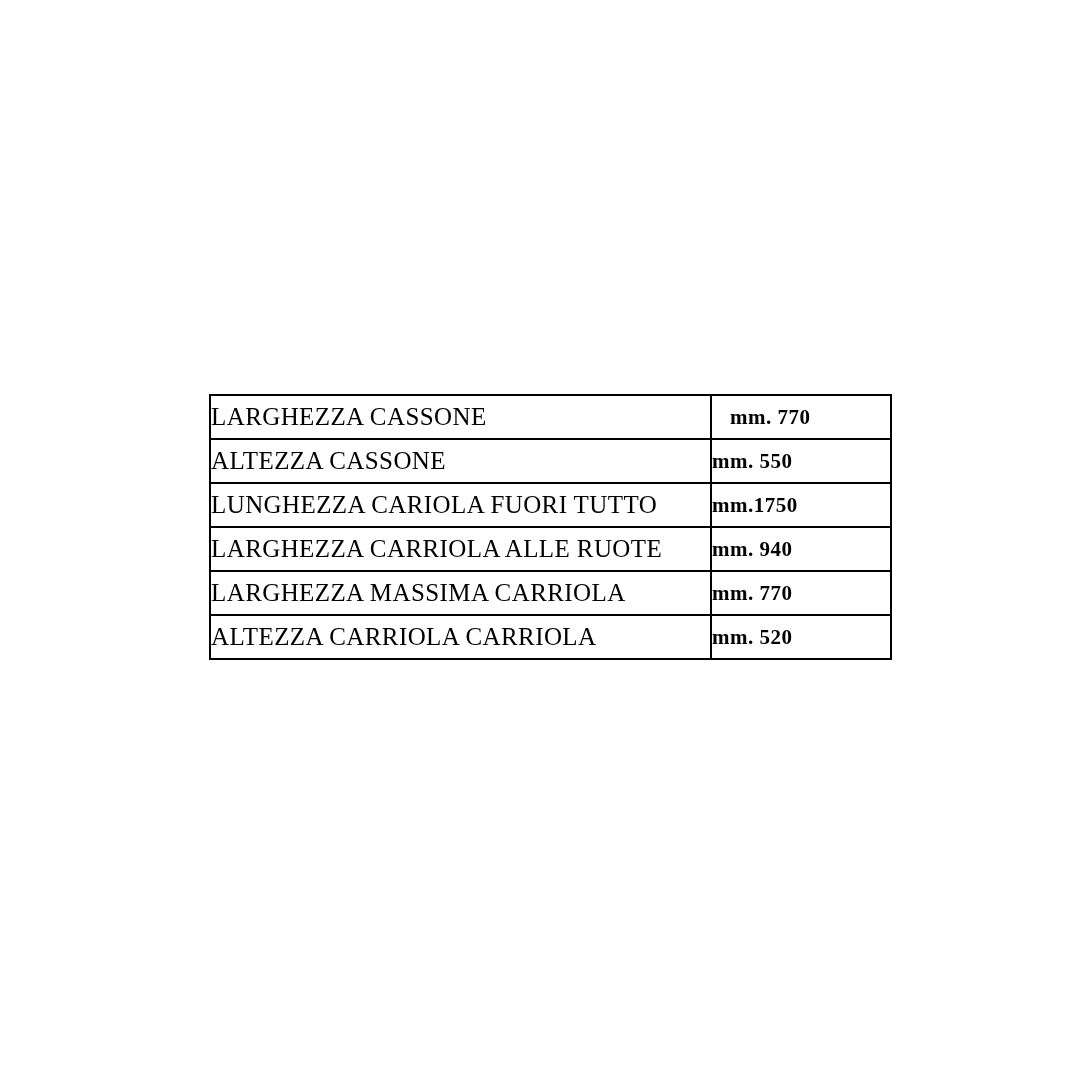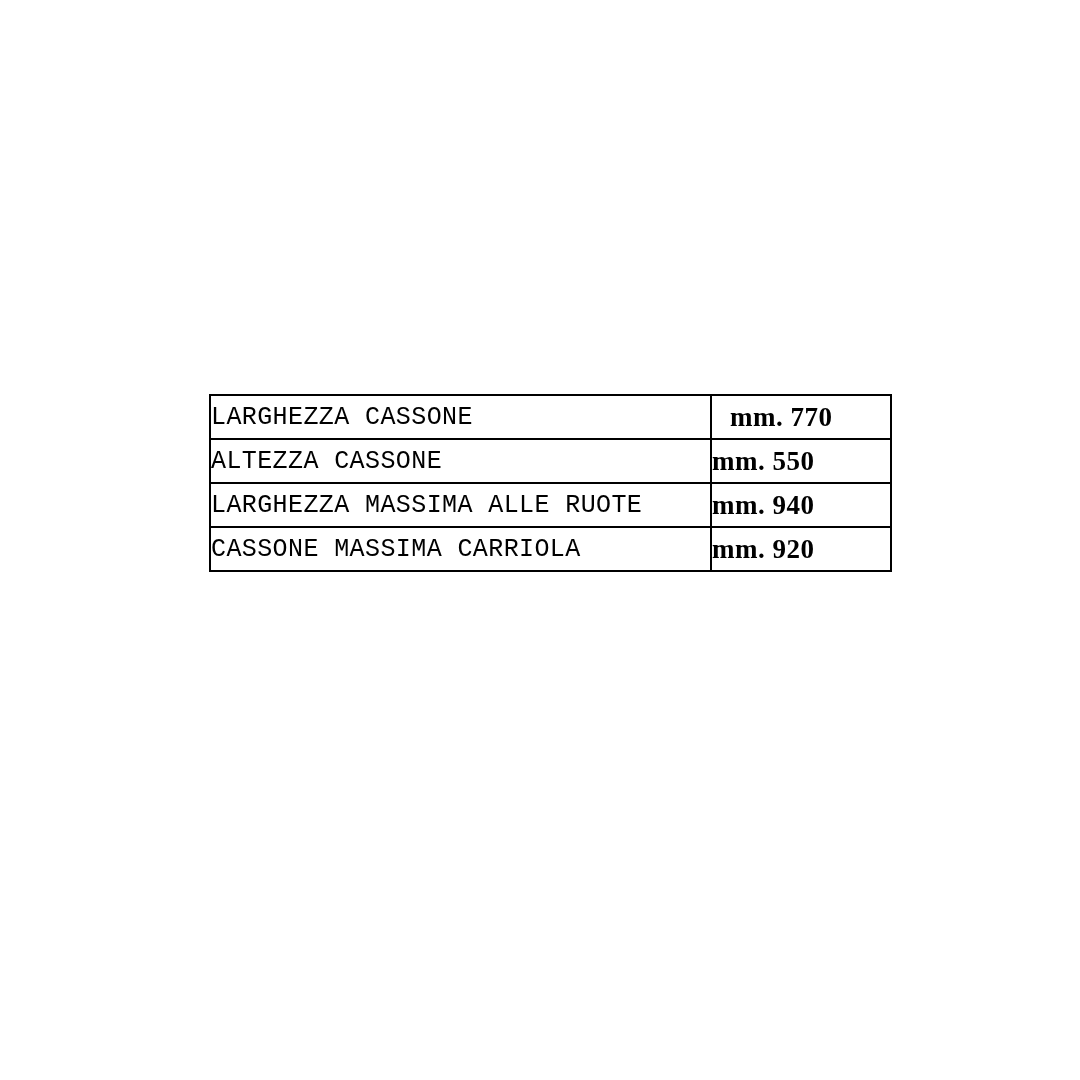--- a/index.html
+++ b/index.html
@@ -36,26 +36,26 @@
     vertical-align: middle;
     white-space: nowrap;
     overflow: hidden;
   }
 
   td.label-cell {
     width: 499px;
     font-size: 25px;
     letter-spacing: 0.4px;
     padding-left: 9px;
-    font-family: Liberation Mono, monospace;
+    font-family: Liberation Serif, serif;
   }
 
   td.value-cell {
     width: 160px;
-    font-size: 27px;
+    font-size: 21px;
     font-weight: 700;
     padding-left: 8px;
     letter-spacing: 0.5px;
     font-family: "Liberation Serif", serif;
   }
 
   
   tr:first-child td.value-cell {
     padding-left: 18px;
   }
@@ -68,22 +68,30 @@
     <tbody>
       <tr>
         <td class="label-cell">LARGHEZZA CASSONE</td>
         <td class="value-cell">mm. 770</td>
       </tr>
       <tr>
         <td class="label-cell">ALTEZZA CASSONE</td>
         <td class="value-cell">mm. 550</td>
       </tr>
       <tr>
-        <td class="label-cell">LARGHEZZA MASSIMA ALLE RUOTE</td>
+        <td class="label-cell">LUNGHEZZA CARIOLA FUORI TUTTO</td>
+        <td class="value-cell">mm.1750</td>
+      </tr>
+      <tr>
+        <td class="label-cell">LARGHEZZA CARRIOLA ALLE RUOTE</td>
         <td class="value-cell">mm. 940</td>
       </tr>
       <tr>
-        <td class="label-cell">CASSONE MASSIMA CARRIOLA</td>
-        <td class="value-cell">mm. 920</td>
+        <td class="label-cell">LARGHEZZA MASSIMA CARRIOLA</td>
+        <td class="value-cell">mm. 770</td>
+      </tr>
+      <tr>
+        <td class="label-cell">ALTEZZA CARRIOLA CARRIOLA</td>
+        <td class="value-cell">mm. 520</td>
       </tr>
     </tbody>
   </table>
 </div>
 
 </body></html>

